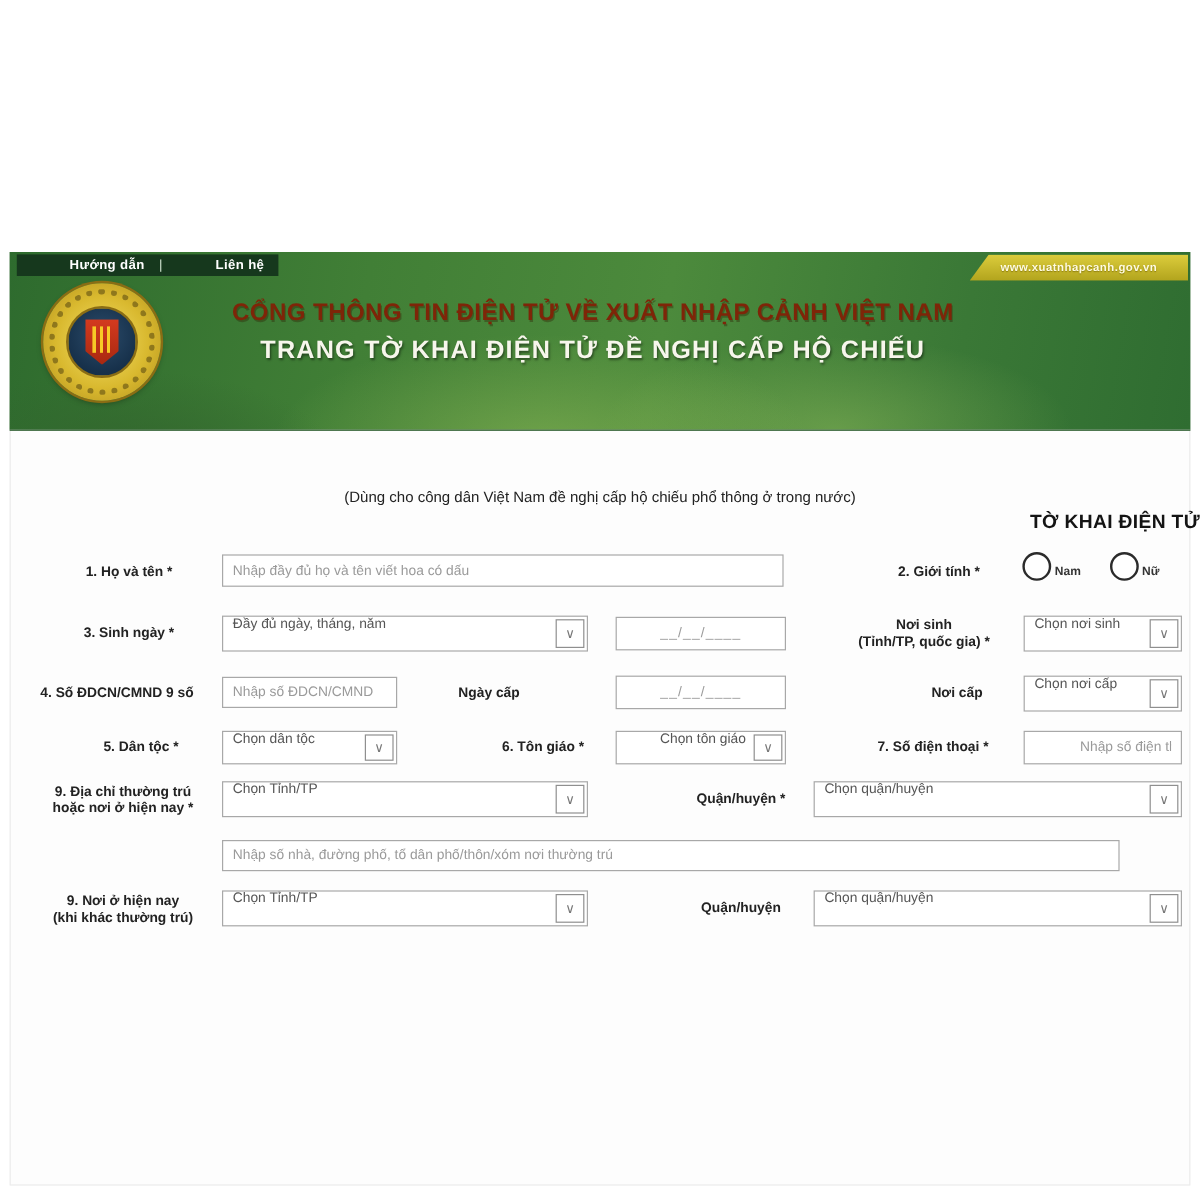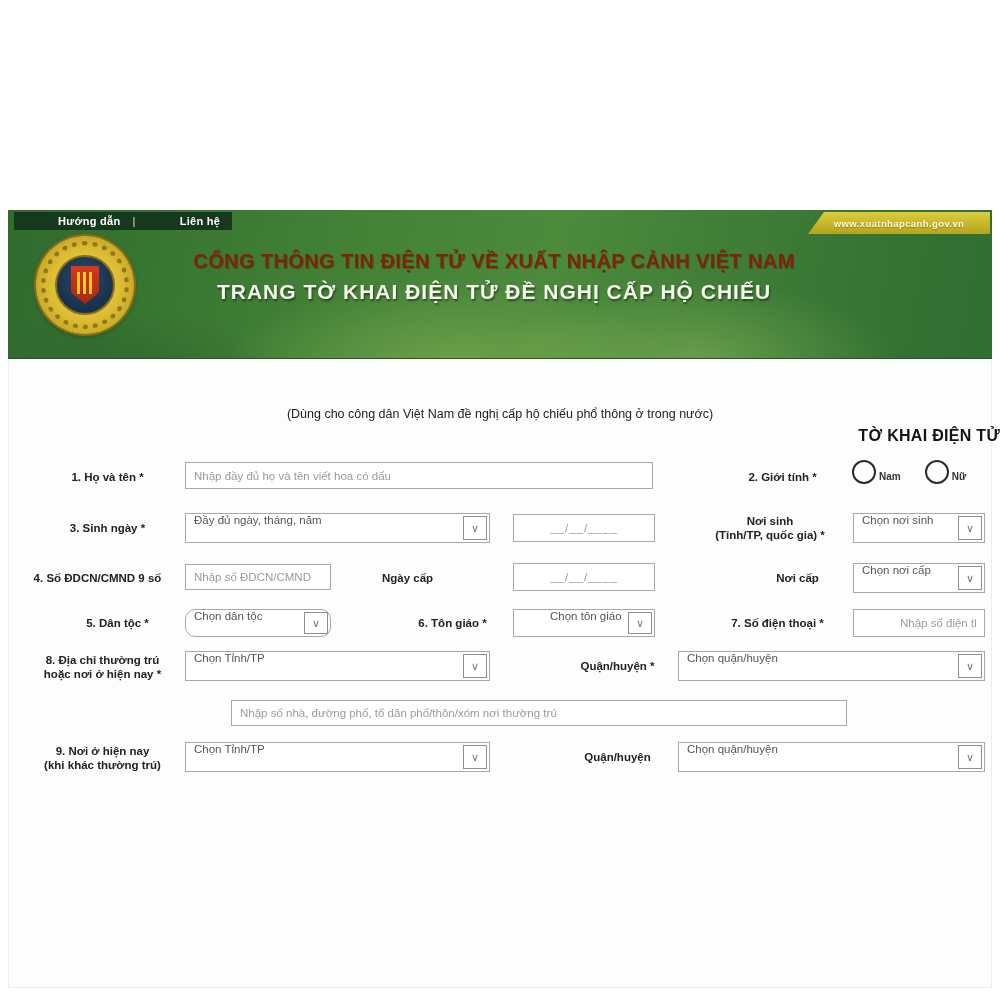--- a/index.html
+++ b/index.html
@@ -145,47 +145,47 @@
   <input class="inp" style="left: 185px; top: 564px; width: 146px; height: 26px;" data-interactable="true" placeholder="Nhập số ĐDCN/CMND">
   <div class="lbl" style="left:360px; top:571px; width:95px;" data-interactable="false">Ngày cấp</div>
   <input class="inp date" style="left: 513px; top: 563px; width: 142px; height: 28px;" data-interactable="true" placeholder="__/__/____">
   <div class="lbl" style="left:755px; top:571px; width:85px;" data-interactable="false">Nơi cấp</div>
   <div class="sel" style="left:853px; top:563px; width:132px; height:30px;" data-interactable="true">
     <span class="sel-value" data-interactable="false">Chọn nơi cấp</span>
     <span class="sel-btn" data-interactable="true">∨</span>
   </div>
 
   <div class="lbl" style="left:60px; top:616px; width:115px;" data-interactable="false">5. Dân tộc *</div>
-  <div class="sel" style="left:185px; top:609px; width:146px; height:28px;border-radius:10px;" data-interactable="true">
+  <div class="sel" style="left:185px; top:609px; width:146px; height:28px;" data-interactable="true">
     <span class="sel-value" data-interactable="false">Chọn dân tộc</span>
     <span class="sel-btn" data-interactable="true">∨</span>
   </div>
   <div class="lbl" style="left:405px; top:616px; width:95px;" data-interactable="false">6. Tôn giáo *</div>
   <div class="sel" style="left:513px; top:609px; width:142px; height:28px;padding-left:28px;" data-interactable="true">
     <span class="sel-value" data-interactable="false">Chọn tôn giáo</span>
     <span class="sel-btn" data-interactable="true">∨</span>
   </div>
   <div class="lbl" style="left:715px; top:616px; width:125px;" data-interactable="false">7. Số điện thoại *</div>
   <input class="inp" style="left: 853px; top: 609px; width: 132px; height: 28px; padding-left: 46px;" data-interactable="true" placeholder="Nhập số điện thoại">
 
   <div class="lbl" style="left:30px; top:653px; width:145px;" data-interactable="false">
-    <div data-interactable="false">8. Địa chỉ thường trú</div>
+    <div data-interactable="false">9. Địa chỉ thường trú</div>
     <div data-interactable="false">hoặc nơi ở hiện nay *</div>
   </div>
   <div class="sel" style="left:185px; top:651px; width:305px; height:30px;" data-interactable="true">
     <span class="sel-value" data-interactable="false">Chọn Tỉnh/TP</span>
     <span class="sel-btn" data-interactable="true">∨</span>
   </div>
   <div class="lbl" style="left:570px; top:659px; width:95px;" data-interactable="false">Quận/huyện *</div>
   <div class="sel" style="left:678px; top:651px; width:307px; height:30px;" data-interactable="true">
     <span class="sel-value" data-interactable="false">Chọn quận/huyện</span>
     <span class="sel-btn" data-interactable="true">∨</span>
   </div>
 
-  <input class="inp" style="left: 185px; top: 700px; width: 616px; height: 26px; margin-left: 46px;" data-interactable="true" placeholder="Nhập số nhà, đường phố, tổ dân phố/thôn/xóm nơi thường trú">
+  <input class="inp" style="left: 185px; top: 700px; width: 748px; height: 26px;" data-interactable="true" placeholder="Nhập số nhà, đường phố, tổ dân phố/thôn/xóm nơi thường trú">
 
   <div class="lbl" style="left:30px; top:744px; width:145px;" data-interactable="false">
     <div data-interactable="false">9. Nơi ở hiện nay</div>
     <div data-interactable="false">(khi khác thường trú)</div>
   </div>
   <div class="sel" style="left:185px; top:742px; width:305px; height:30px;" data-interactable="true">
     <span class="sel-value" data-interactable="false">Chọn Tỉnh/TP</span>
     <span class="sel-btn" data-interactable="true">∨</span>
   </div>
   <div class="lbl" style="left:570px; top:750px; width:95px;" data-interactable="false">Quận/huyện</div>

